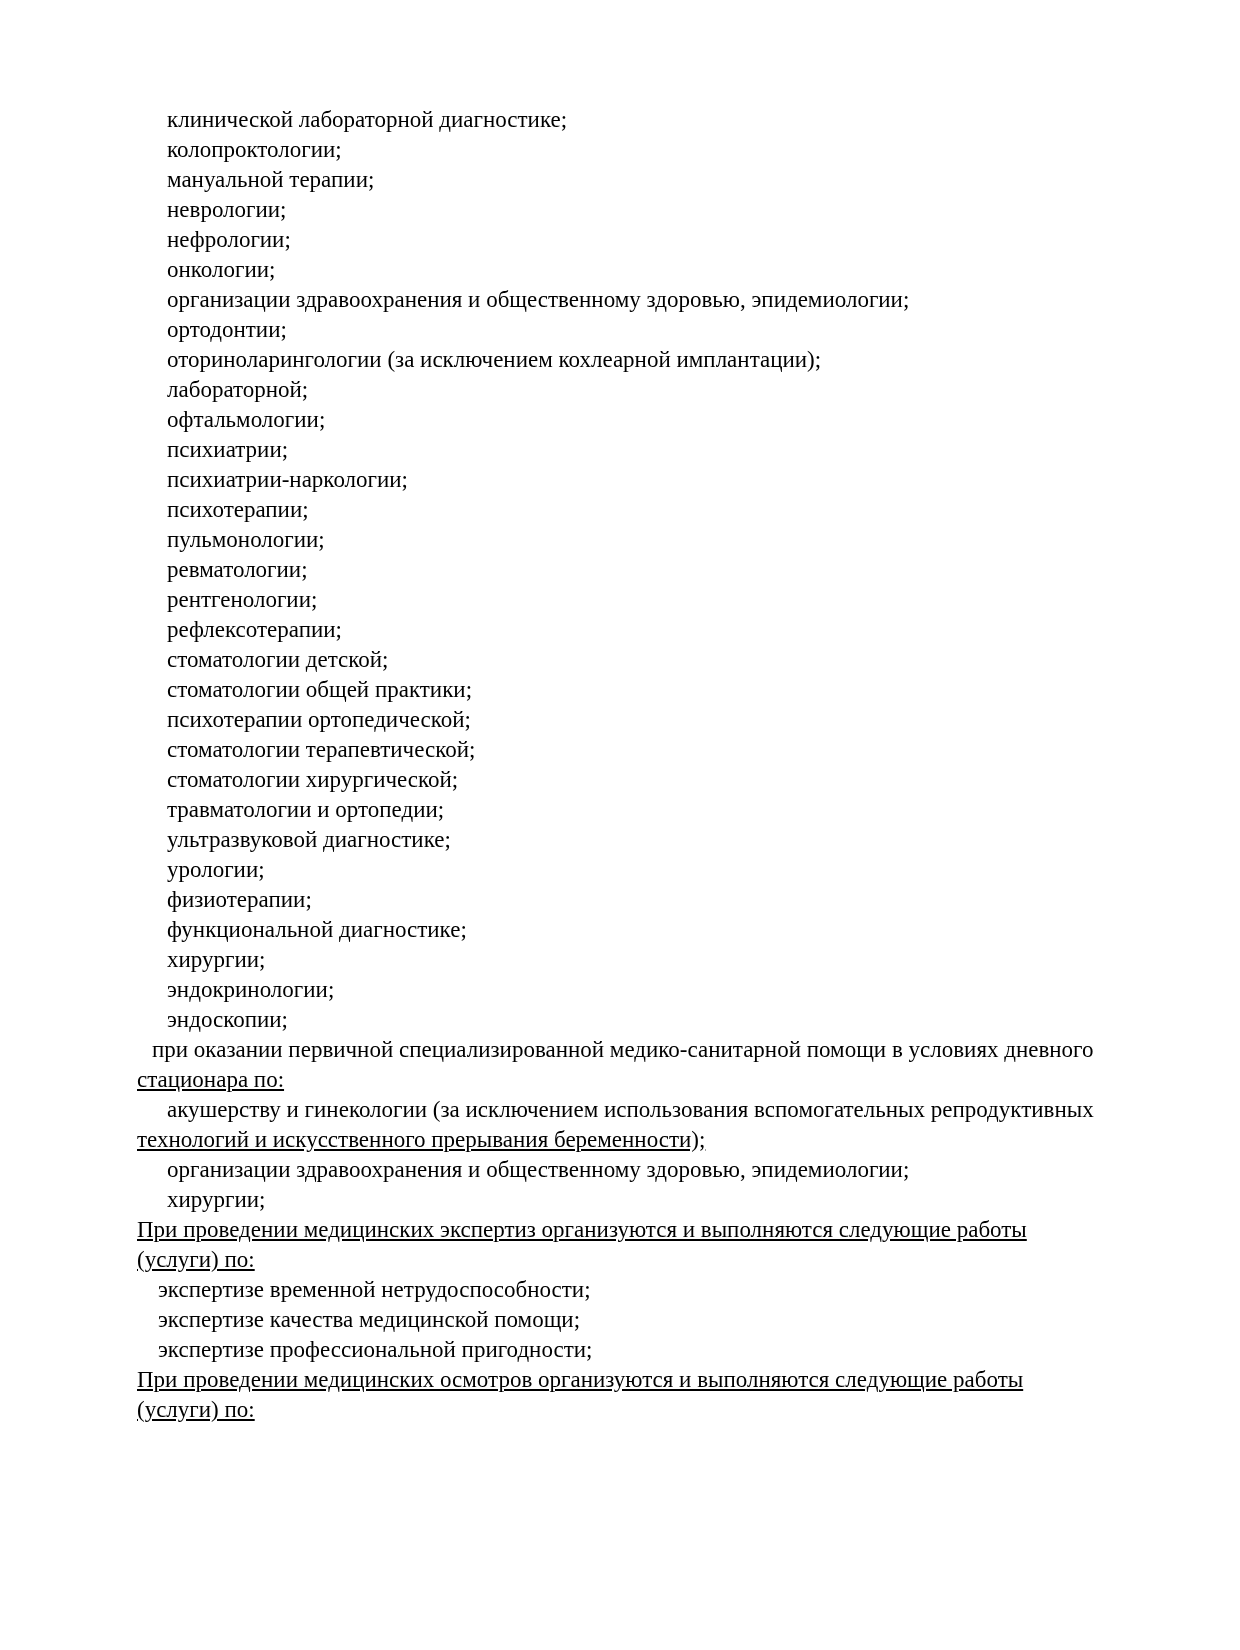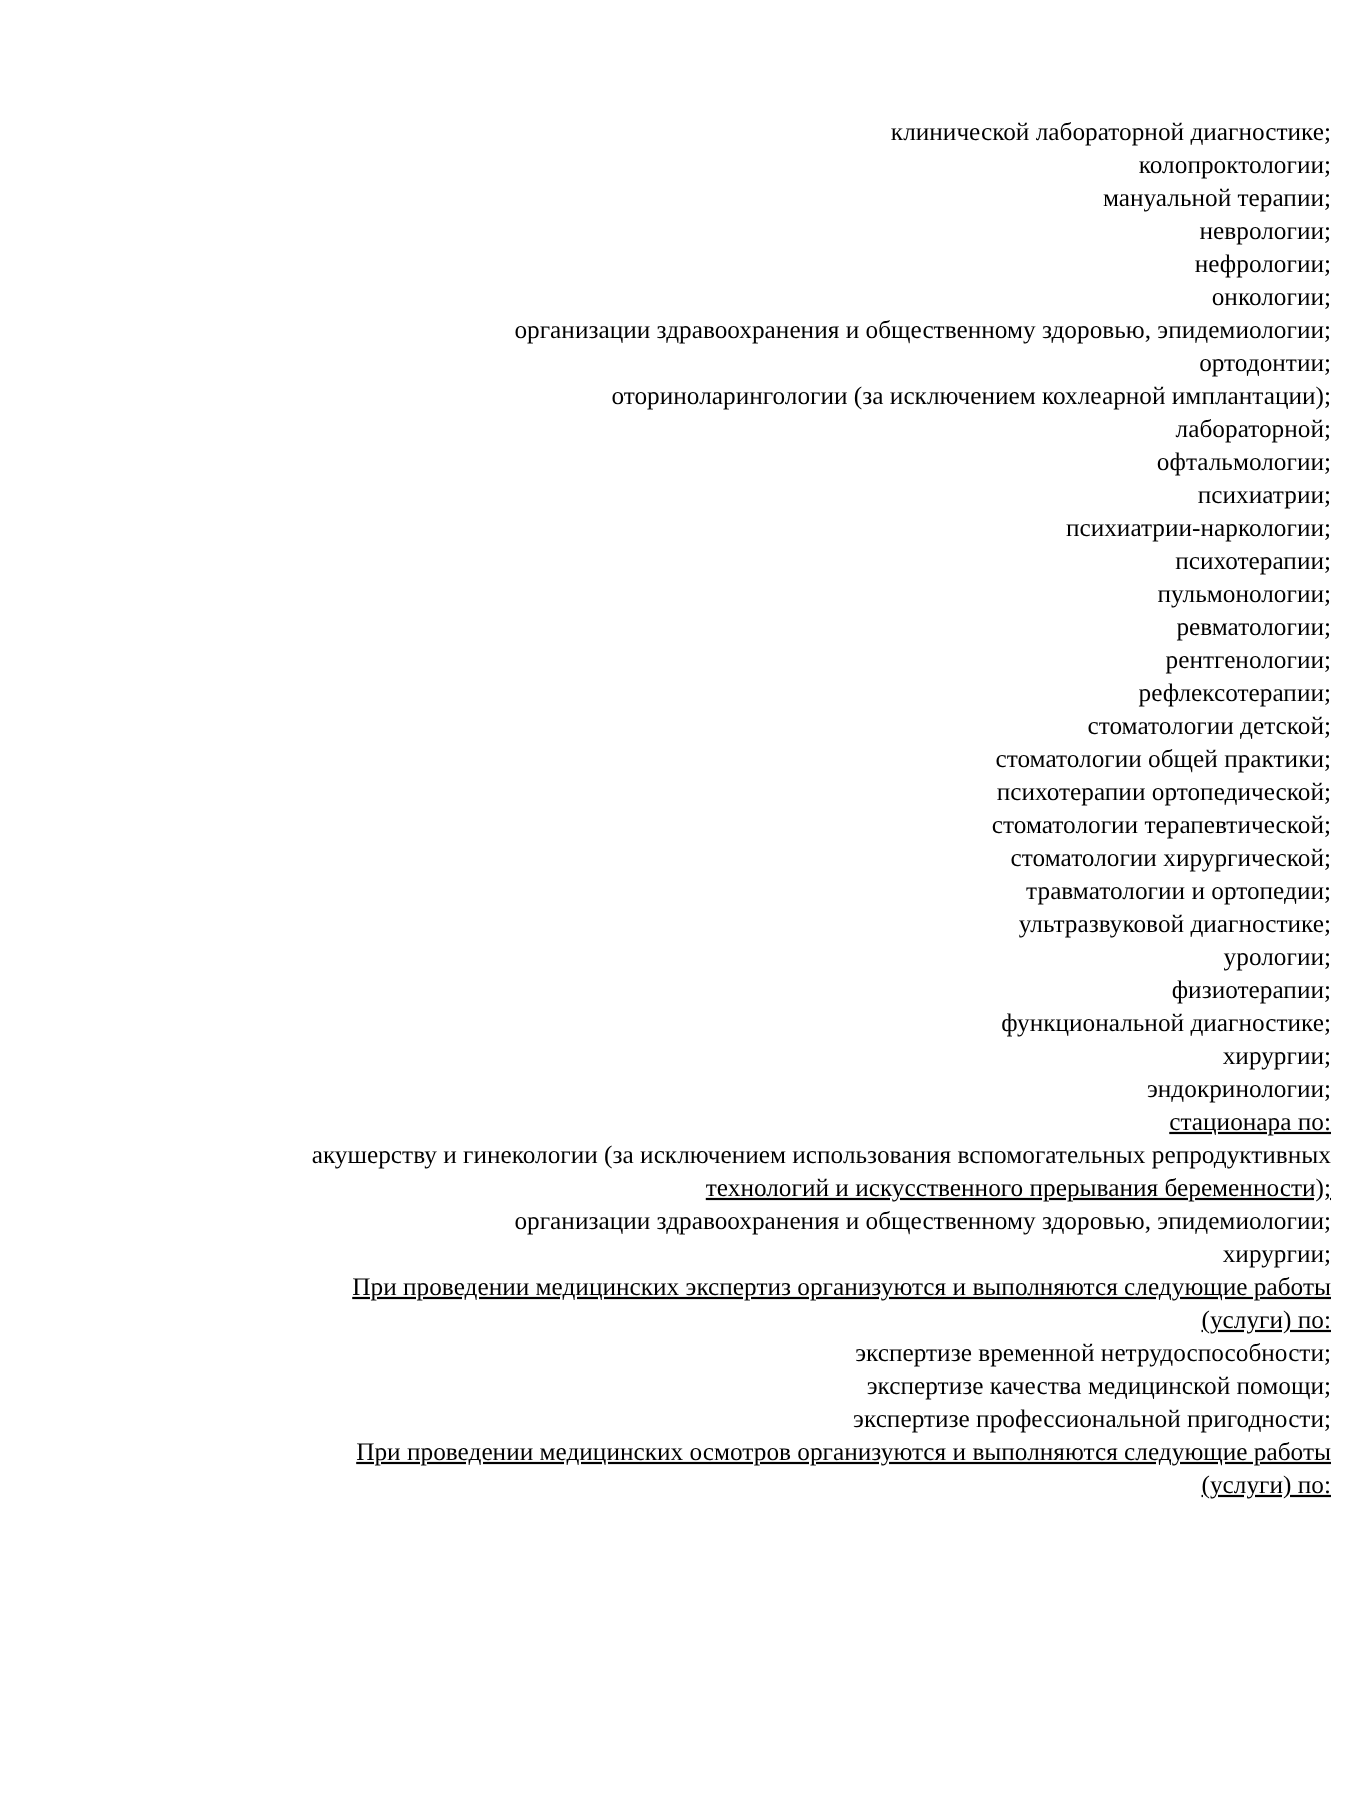--- a/index.html
+++ b/index.html
@@ -15,21 +15,20 @@
     background: #ffffff;
     padding: 105px 30px 0 137px;
     overflow: hidden;
     font-family: "Liberation Serif", "DejaVu Serif", serif;
     font-size: 23px;
     line-height: 30px;
     color: #000000;
   }
   .line {
     white-space: nowrap;
-    text-align: right;
   }
   .lv0 { padding-left: 0; text-decoration: underline; }
   .lv1 { padding-left: 15px; }
   .lv2 { padding-left: 21px; }
   .lv3 { padding-left: 30px; }
 </style>
 </head>
 <body>
 
 <div class="page">
@@ -57,20 +56,22 @@
       <div class="line lv3">психотерапии ортопедической;</div>
       <div class="line lv3">стоматологии терапевтической;</div>
       <div class="line lv3">стоматологии хирургической;</div>
       <div class="line lv3">травматологии и ортопедии;</div>
       <div class="line lv3">ультразвуковой диагностике;</div>
       <div class="line lv3">урологии;</div>
       <div class="line lv3">физиотерапии;</div>
       <div class="line lv3">функциональной диагностике;</div>
       <div class="line lv3">хирургии;</div>
       <div class="line lv3">эндокринологии;</div>
+      <div class="line lv3">эндоскопии;</div>
+      <div class="line lv1">при оказании первичной специализированной медико-санитарной помощи в условиях дневного</div>
       <div class="line lv0">стационара по:</div>
       <div class="line lv3">акушерству и гинекологии (за исключением использования вспомогательных репродуктивных</div>
       <div class="line lv0">технологий и искусственного прерывания беременности);</div>
       <div class="line lv3">организации здравоохранения и общественному здоровью, эпидемиологии;</div>
       <div class="line lv3">хирургии;</div>
       <div class="line lv0">При проведении медицинских экспертиз организуются и выполняются следующие работы</div>
       <div class="line lv0">(услуги) по:</div>
       <div class="line lv2">экспертизе временной нетрудоспособности;</div>
       <div class="line lv2">экспертизе качества медицинской помощи;</div>
       <div class="line lv2">экспертизе профессиональной пригодности;</div>

